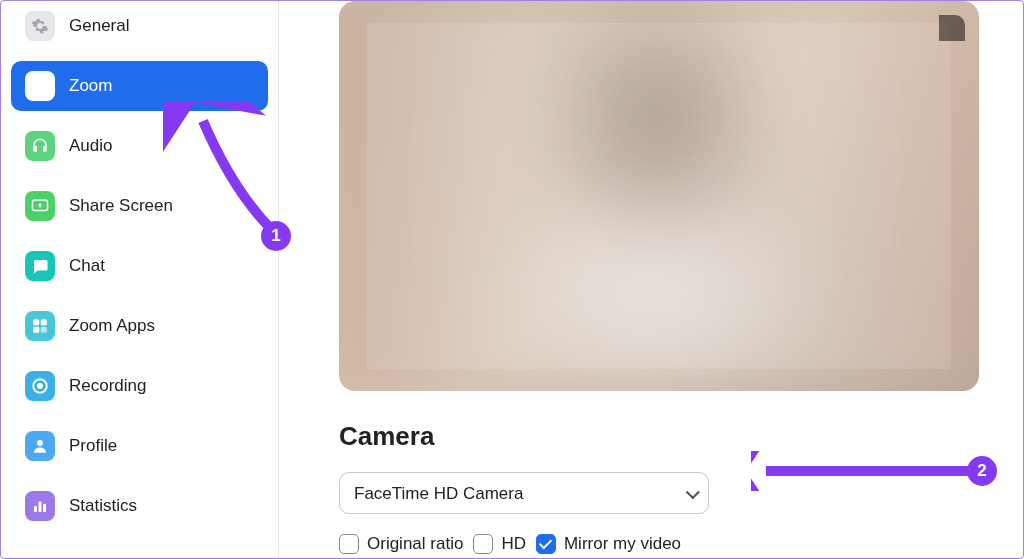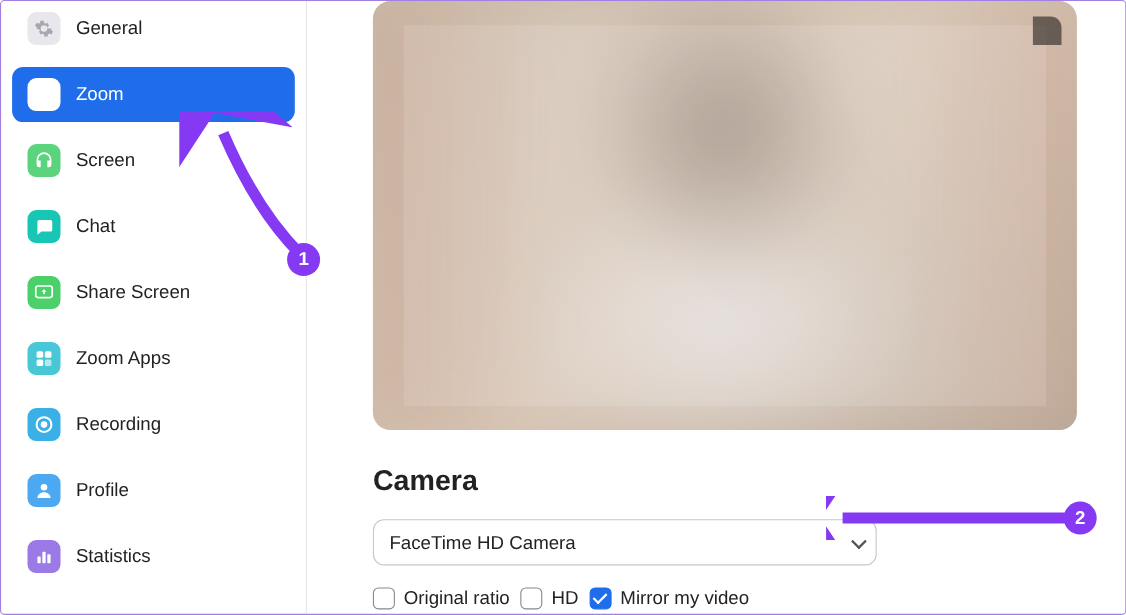--- a/index.html
+++ b/index.html
@@ -108,21 +108,21 @@
     }
     
     .section-title {
       font-size: 26px;
       font-weight: 700;
       color: #222;
       margin-top: 30px;
       margin-bottom: 20px;
     }
     .camera-select {
-      width: 458px;
+      width: 370px;
       height: 42px;
       border: 1px solid #c5c8cc;
       border-radius: 10px;
       padding: 0 36px 0 14px;
       font-size: 17px;
       color: #222;
       background: #fff;
       appearance: none;
       cursor: pointer;
       position: relative;
@@ -230,40 +230,40 @@
       </span>
       <span class="sidebar-label">Zoom</span>
     </div>
 
     <div class="sidebar-item">
       <span class="icon-box icon-audio">
         <svg width="18" height="18" viewBox="0 0 24 24">
             <path fill="#fff" d="M12 2a9 9 0 00-9 9v6a3 3 0 003 3h2v-8H5v-1a7 7 0 0114 0v1h-3v8h2a3 3 0 003-3v-6a9 9 0 00-9-9z"></path>
           </svg>
       </span>
-      <span class="sidebar-label">Screen</span>
-    </div>
-
-    <div class="sidebar-item">
-      <span class="icon-box icon-chat">
-        <svg width="18" height="18" viewBox="0 0 24 24">
-            <path fill="#fff" d="M4 4h16a2 2 0 012 2v10a2 2 0 01-2 2H9l-5 4V6a2 2 0 012-2z"></path>
-          </svg>
-      </span>
-      <span class="sidebar-label">Chat</span>
+      <span class="sidebar-label">Audio</span>
     </div>
 
     <div class="sidebar-item">
       <span class="icon-box icon-share">
         <svg width="18" height="18" viewBox="0 0 24 24">
             <rect x="2" y="4" width="20" height="14" rx="3" fill="none" stroke="#fff" stroke-width="2"></rect>
             <path d="M12 8l3 3h-2v3h-2v-3H9l3-3z" fill="#fff"></path>
           </svg>
       </span>
       <span class="sidebar-label">Share Screen</span>
+    </div>
+
+    <div class="sidebar-item">
+      <span class="icon-box icon-chat">
+        <svg width="18" height="18" viewBox="0 0 24 24">
+            <path fill="#fff" d="M4 4h16a2 2 0 012 2v10a2 2 0 01-2 2H9l-5 4V6a2 2 0 012-2z"></path>
+          </svg>
+      </span>
+      <span class="sidebar-label">Chat</span>
     </div>
 
     <div class="sidebar-item">
       <span class="icon-box icon-apps">
         <svg width="18" height="18" viewBox="0 0 24 24">
             <rect x="3" y="3" width="8" height="8" rx="2" fill="#fff"></rect>
             <rect x="13" y="3" width="8" height="8" rx="2" fill="#fff"></rect>
             <rect x="3" y="13" width="8" height="8" rx="2" fill="#fff"></rect>
             <rect x="13" y="13" width="8" height="8" rx="2" fill="#fff" opacity="0.6"></rect>
           </svg>

